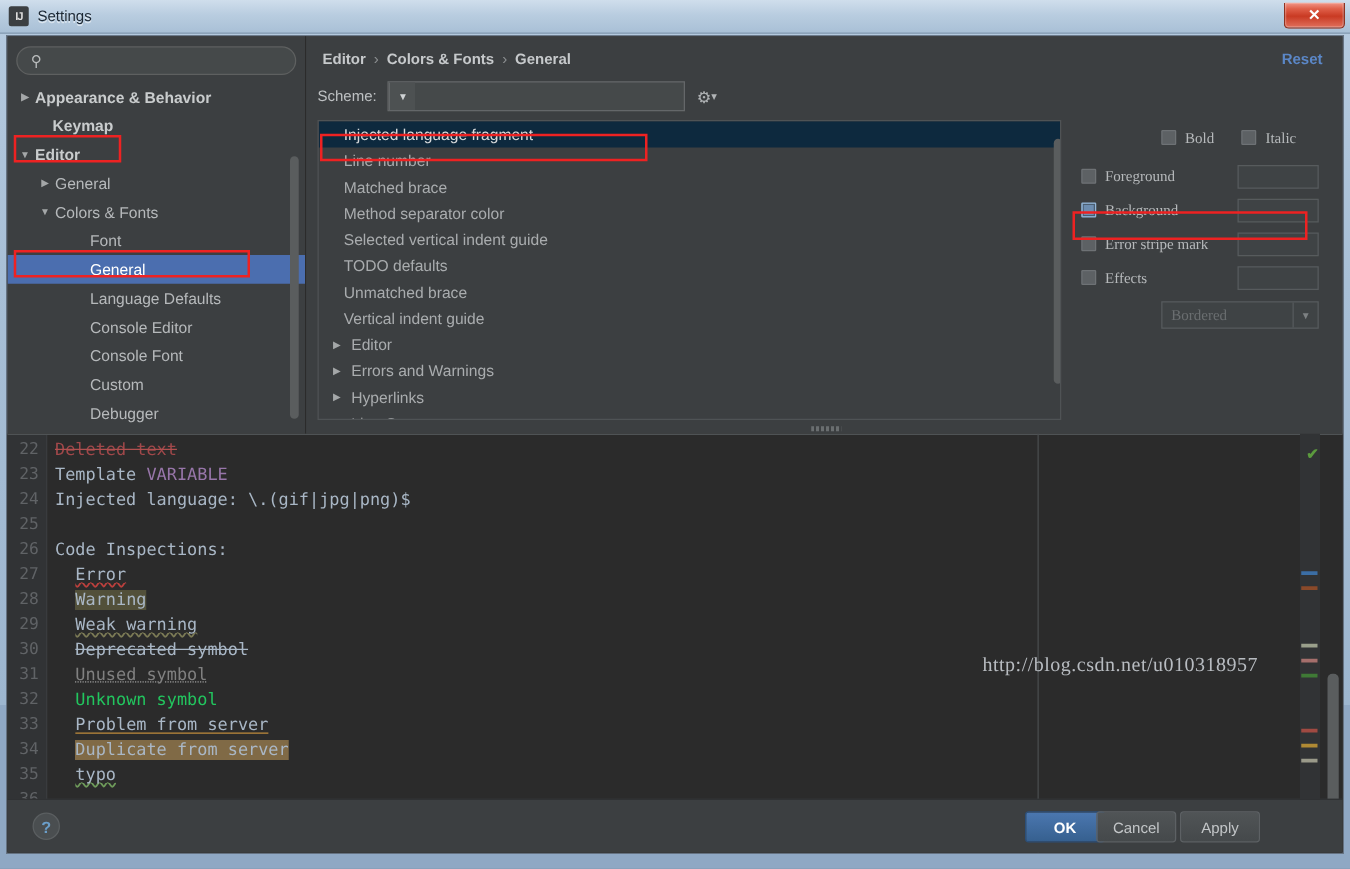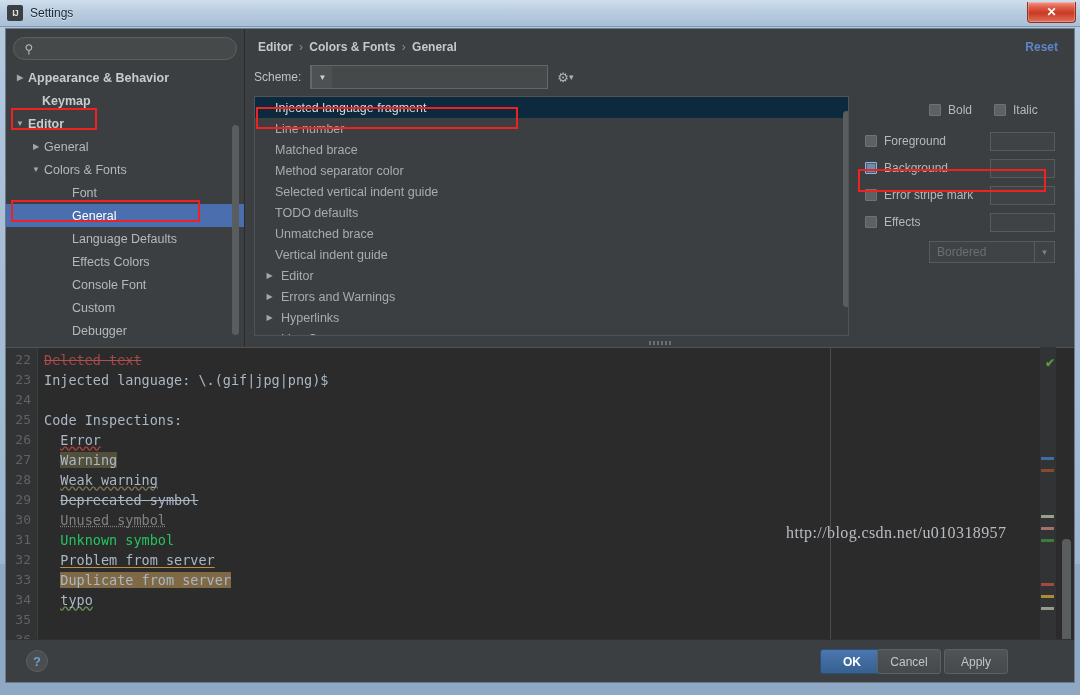--- a/index.html
+++ b/index.html
@@ -149,21 +149,21 @@
     width: 13px; display: inline-flex; align-items: center; justify-content: center;
     color: #a4a7a8; font-size: 8px; margin-right: 5px;
   }
   
   #cl-sb {
     position: absolute; left: 588px; top: 14px; width: 7px; height: 196px;
     background: #5a5d5e; border-radius: 4px;
   }
 
   
-  #cbpanel { position: absolute; left: 620px; top: 70px; width: 190px; }
+  #cbpanel { position: absolute; left: 620px; top: 70px; width: 190px; font-family: Liberation Serif, serif; }
   .cbrow { display: flex; align-items: center; height: 22px; margin-bottom: 5px; }
   .chk {
     width: 12px; height: 12px; background: #5d6164;
     border: 1px solid #6e7275; border-radius: 1px; flex: 0 0 12px;
   }
   .chk.highlight { background: #6d8db0; border-color: #93b6d8; box-shadow: inset 0 0 0 1px #4b5e71; }
   .cb-label { font-size: 12px; color: #b6b9bb; margin-left: 7px; }
   .swatch {
     position: absolute; right: 0; width: 65px; height: 19px;
     background: #3f4345; border: 1px solid #575b5d;
@@ -334,21 +334,21 @@
           <div class="tree-row selected">
             <span class="arrow empty" style="margin-left: 52px;">▶</span>
             <span class="tree-label">General</span>
           </div>
           <div class="tree-row">
             <span class="arrow empty" style="margin-left: 52px;">▶</span>
             <span class="tree-label">Language Defaults</span>
           </div>
           <div class="tree-row">
             <span class="arrow empty" style="margin-left: 52px;">▶</span>
-            <span class="tree-label">Effects Colors</span>
+            <span class="tree-label">Console Editor</span>
           </div>
           <div class="tree-row">
             <span class="arrow empty" style="margin-left: 52px;">▶</span>
             <span class="tree-label">Console Font</span>
           </div>
           <div class="tree-row">
             <span class="arrow empty" style="margin-left: 52px;">▶</span>
             <span class="tree-label">Custom</span>
           </div>
           <div class="tree-row">
@@ -535,20 +535,21 @@
           <div class="gnum">30</div>
           <div class="gnum">31</div>
           <div class="gnum">32</div>
           <div class="gnum">33</div>
           <div class="gnum">34</div>
           <div class="gnum">35</div>
           <div class="gnum">36</div>
         </div>
       <div id="code-area">
           <div class="cline"><span class="tok t-deleted">Deleted text</span></div>
+          <div class="cline"><span class="tok ">Template </span><span class="tok t-var">VARIABLE</span></div>
           <div class="cline"><span class="tok ">Injected language: \.(gif|jpg|png)$</span></div>
           <div class="cline"><span class="tok "></span></div>
           <div class="cline"><span class="tok ">Code Inspections:</span></div>
           <div class="cline"><span class="tok ">  </span><span class="tok t-err">Error</span></div>
           <div class="cline"><span class="tok ">  </span><span class="tok t-warn">Warning</span></div>
           <div class="cline"><span class="tok ">  </span><span class="tok t-weakwarn">Weak warning</span></div>
           <div class="cline"><span class="tok ">  </span><span class="tok t-depr">Deprecated symbol</span></div>
           <div class="cline"><span class="tok ">  </span><span class="tok t-unused">Unused symbol</span></div>
           <div class="cline"><span class="tok ">  </span><span class="tok t-unknown">Unknown symbol</span></div>
           <div class="cline"><span class="tok ">  </span><span class="tok t-server">Problem from server</span></div>

